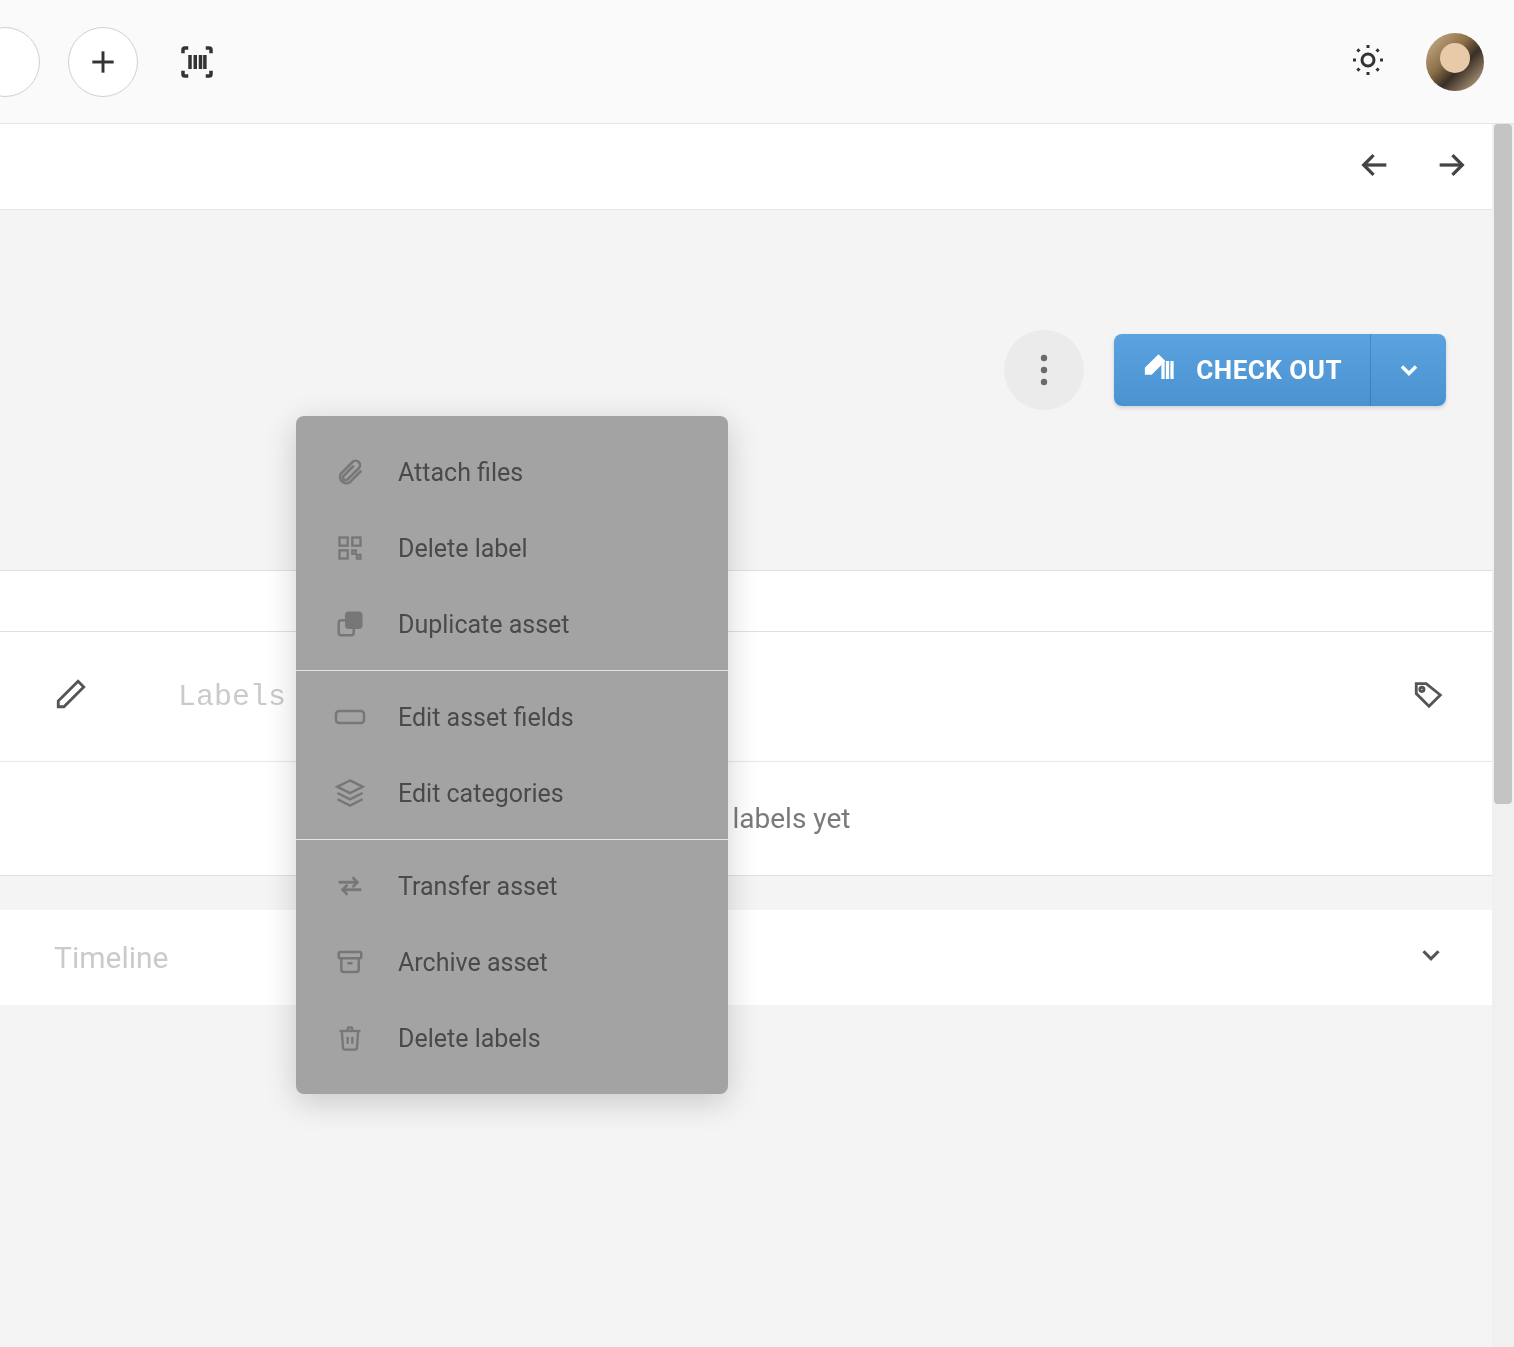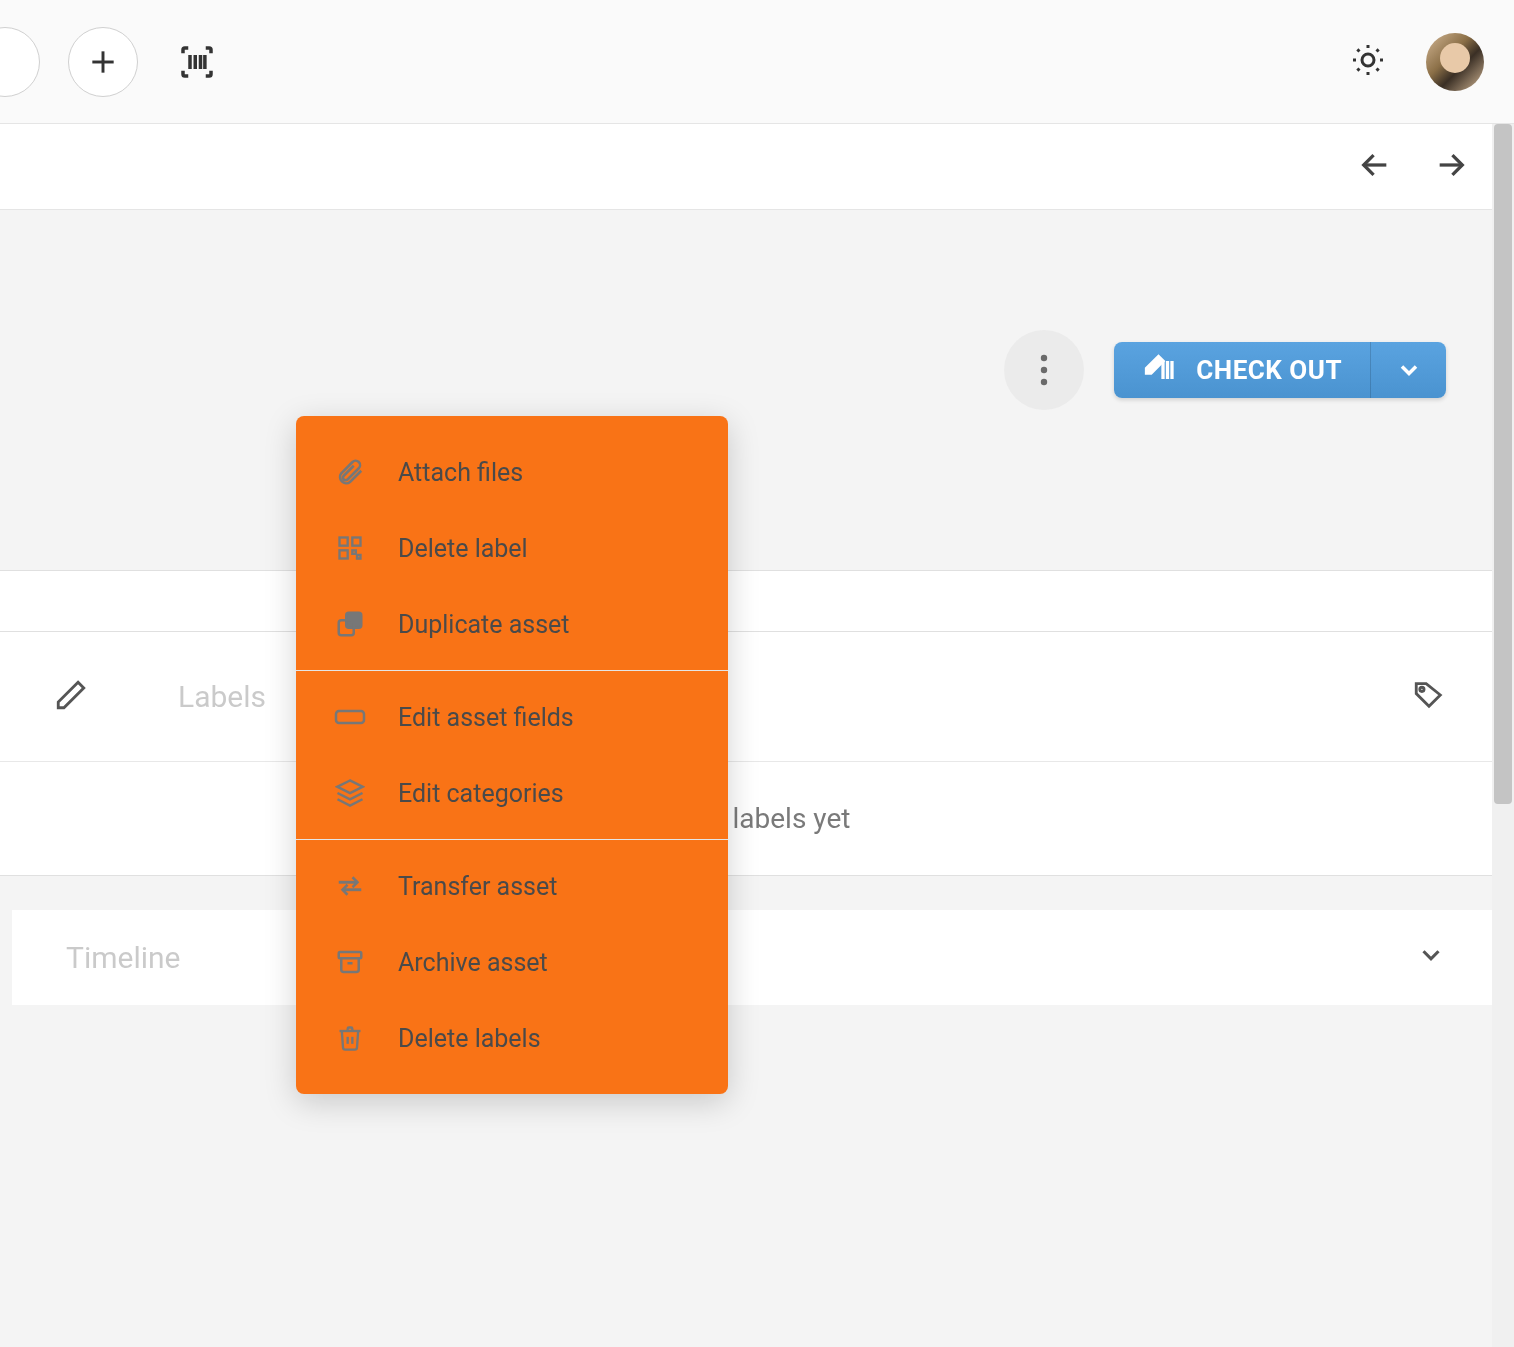--- a/index.html
+++ b/index.html
@@ -101,21 +101,21 @@
     border-radius: 50%;
     background: #ebebeb;
     display: flex;
     align-items: center;
     justify-content: center;
     cursor: pointer;
   }
   .checkout-btn {
     display: flex;
     align-items: stretch;
-    height: 56px;
+    height: 72px;
     border-radius: 8px;
     overflow: hidden;
     box-shadow: 0 2px 4px rgba(0,0,0,0.15);
     cursor: pointer;
   }
   .checkout-main {
     background: linear-gradient(180deg, #5aa3e0 0%, #4a93d0 100%);
     color: #fff;
     display: flex;
     align-items: center;
@@ -157,20 +157,21 @@
     display: flex;
     align-items: center;
     justify-content: space-between;
     padding: 0 54px;
     border-bottom: 1px solid #e8e8e8;
   }
   .labels-header-left {
     display: flex;
     align-items: center;
     gap: 90px;
+    font-family: Liberation Mono, monospace;
   }
   .labels-title {
     font-size: 30px;
     color: #6a6a6a;
     opacity: 0.35;
   }
   .labels-empty {
     text-align: center;
     padding-top: 40px;
     font-size: 28px;
@@ -179,40 +180,39 @@
     align-items: center;
     justify-content: center;
     gap: 14px;
   }
 
   .timeline-panel {
     position: absolute;
     top: 700px; left: 0; right: 14px;
     padding: 30px 54px;
     background: #fff;
-    margin-left: 12px;
   }
   .timeline-title {
     font-size: 30px;
     color: #6a6a6a;
     opacity: 0.35;
     text-align: center;
   }
   .timeline-chevron {
     position: absolute;
     right: 54px;
     top: 30px;
   }
 
   
   .menu {
     position: absolute;
     top: 206px; left: 296px;
     width: 432px;
-    background: #f97316;
+    background: #a3a3a3;
     border-radius: 8px;
     box-shadow: 0 8px 32px rgba(0,0,0,0.18);
     padding: 18px 0;
     z-index: 100;
   }
   .menu-item {
     display: flex;
     align-items: center;
     gap: 30px;
     padding: 20px 36px;

